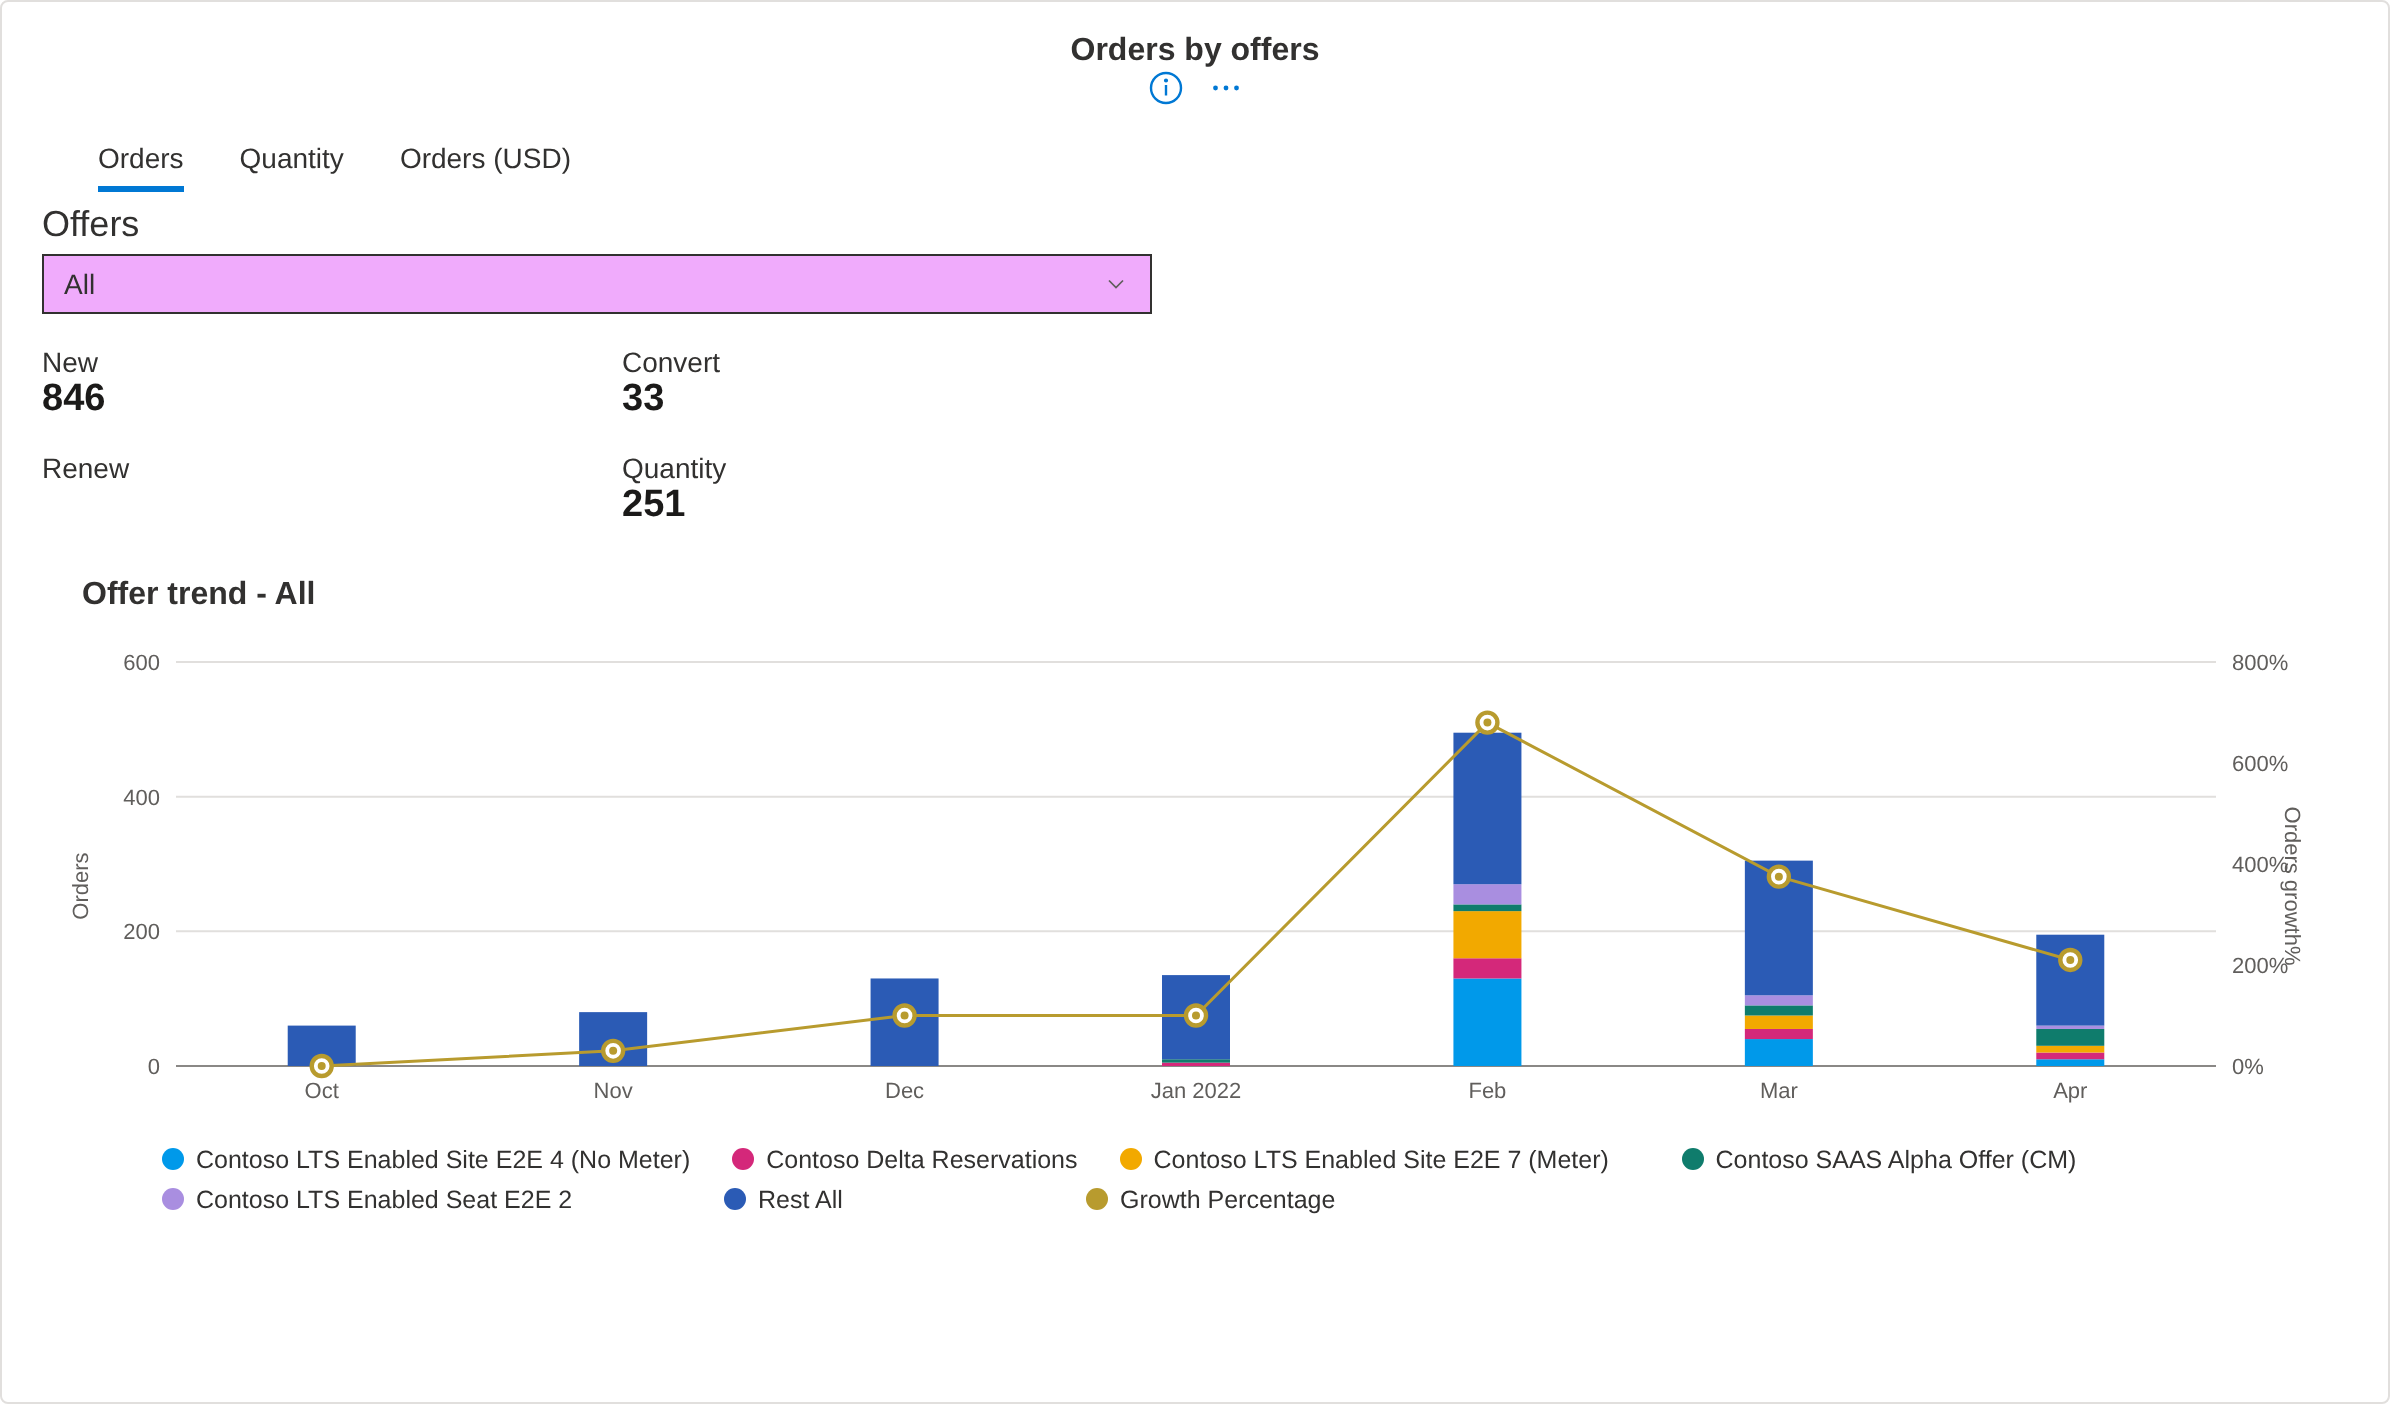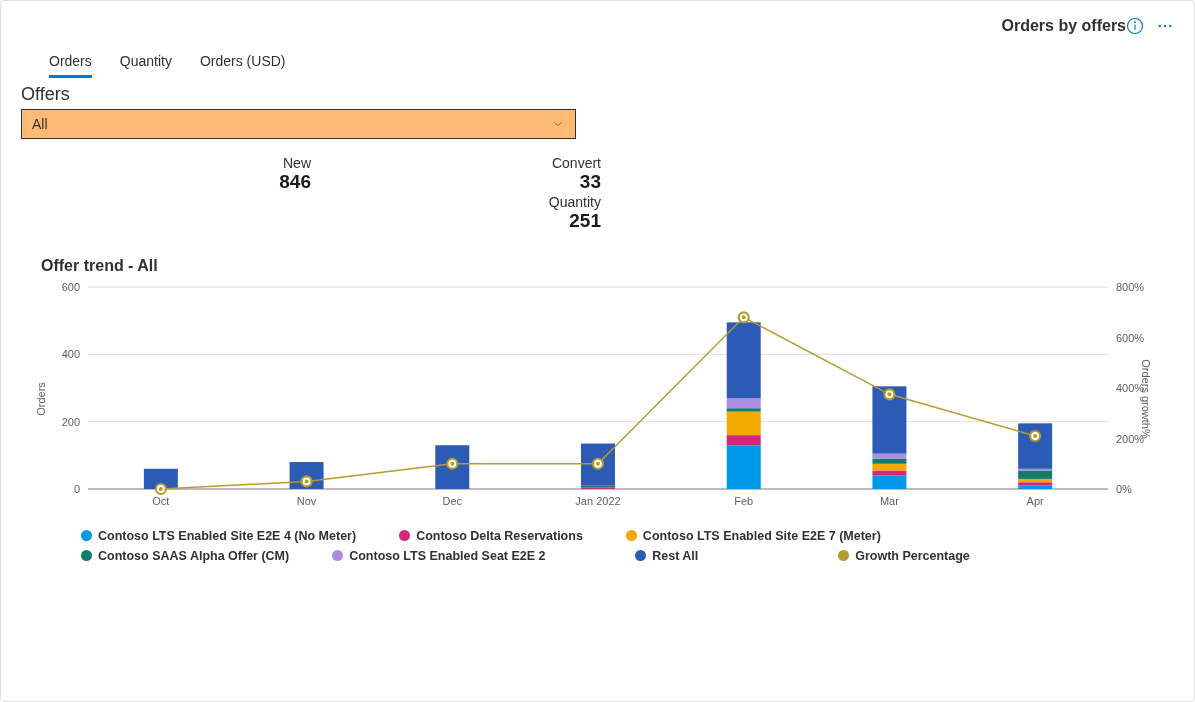--- a/index.html
+++ b/index.html
@@ -13,23 +13,24 @@
   .card {
     width: 1195px;
     height: 702px;
     border: 1px solid #e1dfdd;
     border-radius: 4px;
     padding: 16px 20px 12px 20px;
     position: relative;
   }
   .header-row {
     display: flex;
-    justify-content: flex-end;
+    justify-content: center;
     align-items: center;
     margin-bottom: 12px;
+    flex-direction: column;
   }
   .header-title {
     font-size: 16px;
     font-weight: 600;
   }
   .header-actions {
     display: flex;
     align-items: center;
     gap: 12px;
     color: #0078d4;
@@ -58,59 +59,58 @@
   .dropdown {
     width: 555px;
     border: 1px solid #323130;
     padding: 6px 10px;
     font-size: 14px;
     display: flex;
     justify-content: space-between;
     align-items: center;
     cursor: pointer;
     margin-bottom: 16px;
-    background: #fdba74;
+    background: #f0abfc;
   }
   .chevron svg { display: block; color: #605e5c; }
   .stats-grid {
     display: grid;
     grid-template-columns: 290px 290px;
+    row-gap: 14px;
     margin-bottom: 24px;
-    text-align: right;
   }
   .stat-label { font-size: 14px; color: #323130; }
   .stat-value { font-size: 19px; font-weight: 700; color: #1b1a19; line-height: 1.2; }
   .chart-title {
     font-size: 16px;
     font-weight: 600;
     padding-left: 20px;
-    margin-bottom: 4px;
+    margin-bottom: 16px;
   }
   .chart-wrap {
     position: relative;
     width: 1140px;
     height: 240px;
     margin: 0 auto;
   }
   .y-label-left, .y-label-right {
     position: absolute;
     top: 50%;
     font-size: 11px;
     color: #605e5c;
   }
   .y-label-left { left: -4px; transform: translateY(-50%) rotate(-90deg); transform-origin: center; }
   .y-label-right { right: -18px; transform: translateY(-50%) rotate(90deg); transform-origin: center; }
   .legend {
     display: flex;
     flex-wrap: wrap;
-    gap: 6px 43px;
+    gap: 6px 21px;
     padding: 10px 60px 0 60px;
     font-size: 12.5px;
     color: #323130;
-    font-weight: bold;
   }
   .legend-item { display: flex; align-items: center; gap: 6px; min-width: 260px; }
   .legend-item.short { min-width: 160px; }
   .swatch { width: 11px; height: 11px; border-radius: 50%; flex-shrink: 0; }
   .tick-text { font-size: 11px; fill: #605e5c; }
 </style>
 </head>
 <body>
 
 <div class="card">
@@ -153,20 +153,21 @@
   <div class="stats-grid">
     <div>
       <div class="stat-label">New</div>
       <div class="stat-value">846</div>
     </div>
     <div>
       <div class="stat-label">Convert</div>
       <div class="stat-value">33</div>
     </div>
     <div>
+      <div class="stat-label">Renew</div>
     </div>
     <div>
       <div class="stat-label">Quantity</div>
       <div class="stat-value">251</div>
     </div>
   </div>
 
   <div class="chart-title">Offer trend - All</div>
 
   <div class="chart-wrap">

